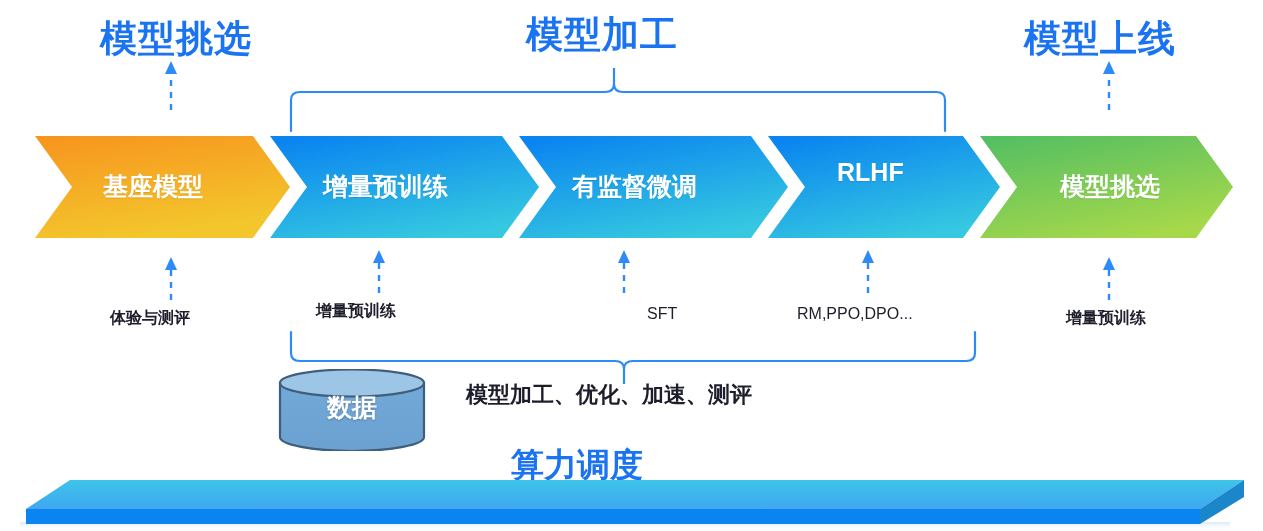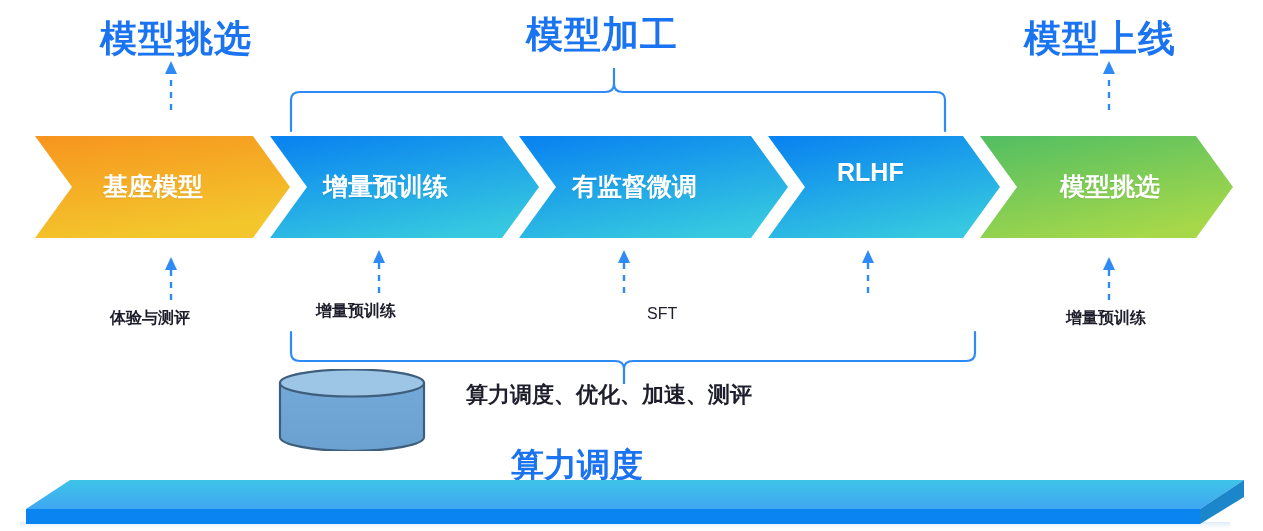--- a/index.html
+++ b/index.html
@@ -189,34 +189,36 @@
     <polygon points="868,250 862,263 874,263" fill="#2e8bf5"></polygon>
     <polygon points="1109,257 1103,270 1115,270" fill="#2e8bf5"></polygon>
 
     <path d="M 291,332 L 291,353 Q 291,361 300,361 L 615,361 Q 624,361 624,369 L 624,384
              L 624,369 Q 624,361 633,361 L 966,361 Q 975,361 975,353 L 975,332" stroke="#2e8bf5" stroke-width="2.2" fill="none" stroke-linecap="round"></path>
   </svg>
 
   <div class="cap zh" style="left:110px; top:310px;">体验与测评</div>
   <div class="cap zh" style="left:316px; top:303px;">增量预训练</div>
   <div class="cap" style="left:607px; top:306px;margin-left:40px;">SFT</div>
+  <div class="cap" style="left:797px; top:306px;">RM,PPO,DPO...</div>
   <div class="cap zh" style="left:1066px; top:310px;">增量预训练</div>
 
   <svg id="db" viewBox="0 0 150 82" xmlns="http://www.w3.org/2000/svg">
     <defs>
       <linearGradient id="dbBody" x1="0" y1="0" x2="0" y2="1">
         <stop offset="0%" stop-color="#72a9d8"></stop>
         <stop offset="100%" stop-color="#6ba1d0"></stop>
       </linearGradient>
     </defs>
     <path d="M 3,14 L 3,68 A 72,14 0 0 0 147,68 L 147,14 Z" fill="url(#dbBody)" stroke="#3e5e7c" stroke-width="2.2"></path>
     <ellipse cx="75" cy="14" rx="72" ry="13.5" fill="#9dc6e6" stroke="#3e5e7c" stroke-width="2.2"></ellipse>
   </svg>
-
-  <div class="cap zh" style="left:466px; top:384px; font-size:22px;">算力调度、优化、加速、测评</div>
+  <div id="db-label">数据</div>
+
+  <div class="cap zh" style="left:466px; top:384px; font-size:22px;">模型加工、优化、加速、测评</div>
 
   <div id="slab-title">算力调度</div>
 
   <svg id="slab" viewBox="0 0 1263 53" xmlns="http://www.w3.org/2000/svg">
     <defs>
       <linearGradient id="slabTop" x1="0" y1="0" x2="0" y2="1">
         <stop offset="0%" stop-color="#3ec4e8"></stop>
         <stop offset="100%" stop-color="#3fa7f2"></stop>
       </linearGradient>
       <linearGradient id="slabShadow" x1="0" y1="0" x2="0" y2="1">

